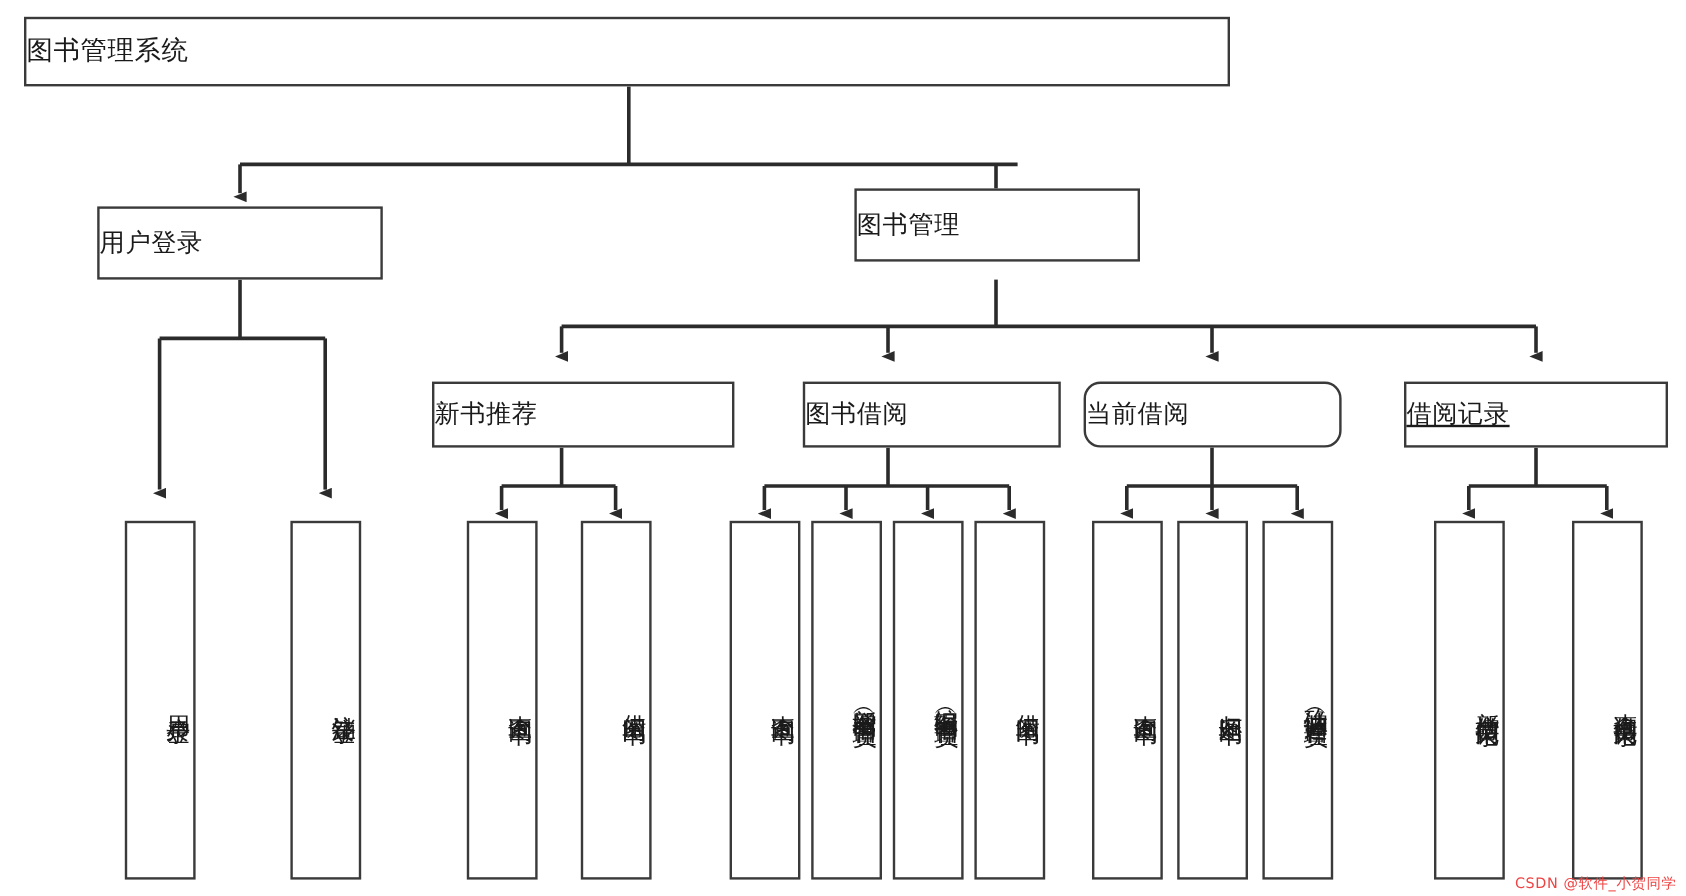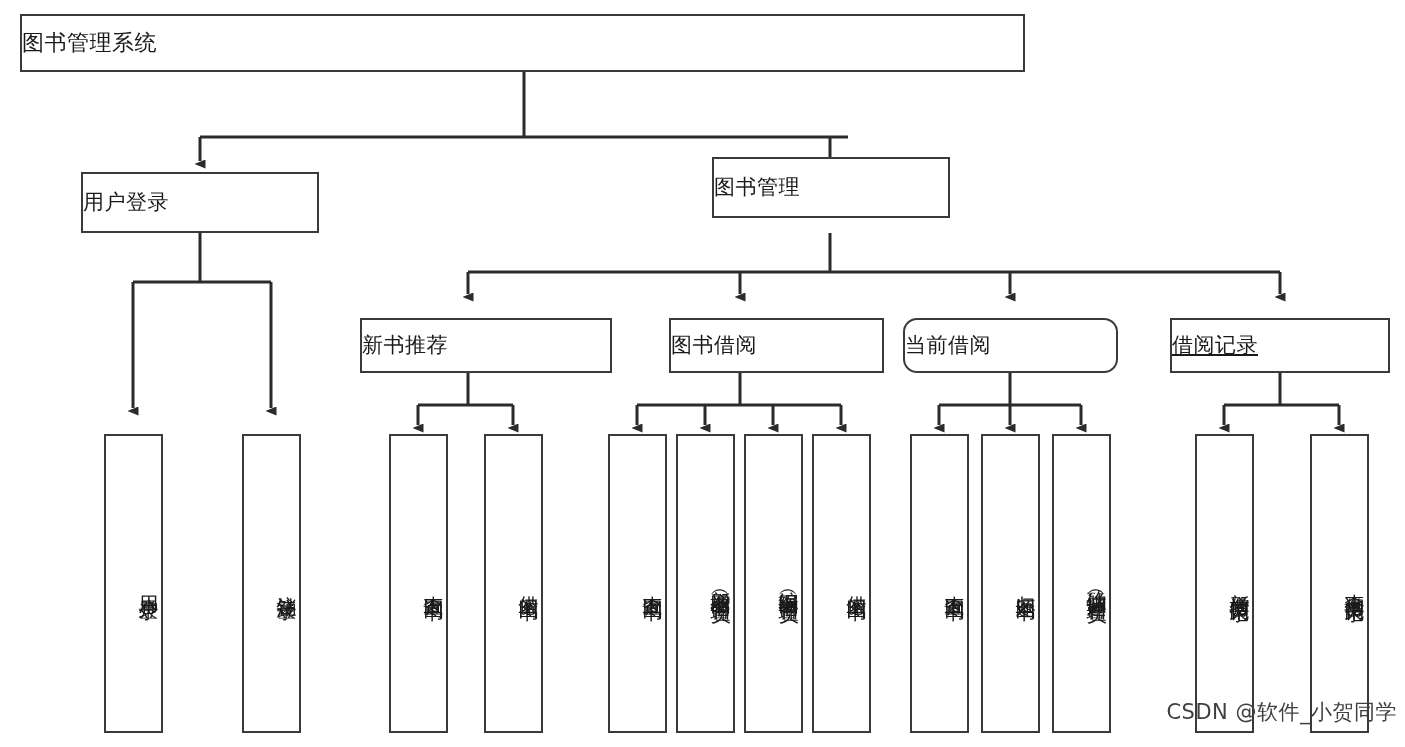--- a/index.html
+++ b/index.html
@@ -53,23 +53,23 @@
   }
   .node.vert > span {
     display: block;
   }
   .node.root {
     font-size: 22px;
   }
   #watermark {
     position: absolute;
     right: 8px;
-    bottom: 21px;
-    font-size: 21px;
-    color: #404040;
+    bottom: 2px;
+    font-size: 12px;
+    color: #ef4444;
     letter-spacing: 0.5px;
     white-space: nowrap;
     pointer-events: none;
   }
 </style>
 </head>
 <body>
 
 <div id="diagram-root">
 

